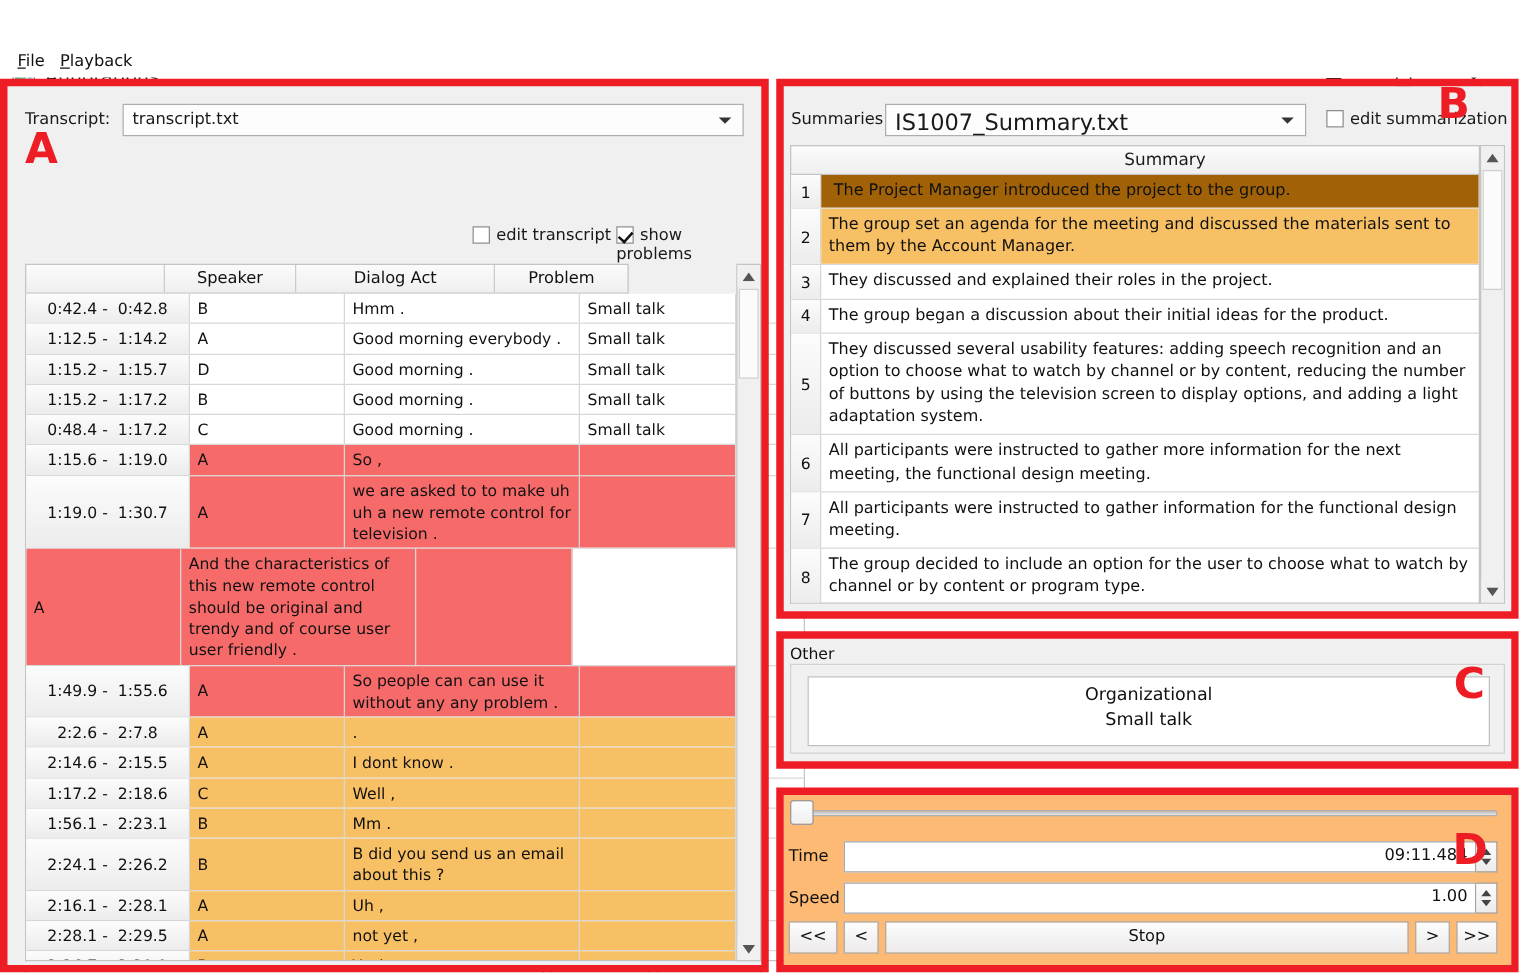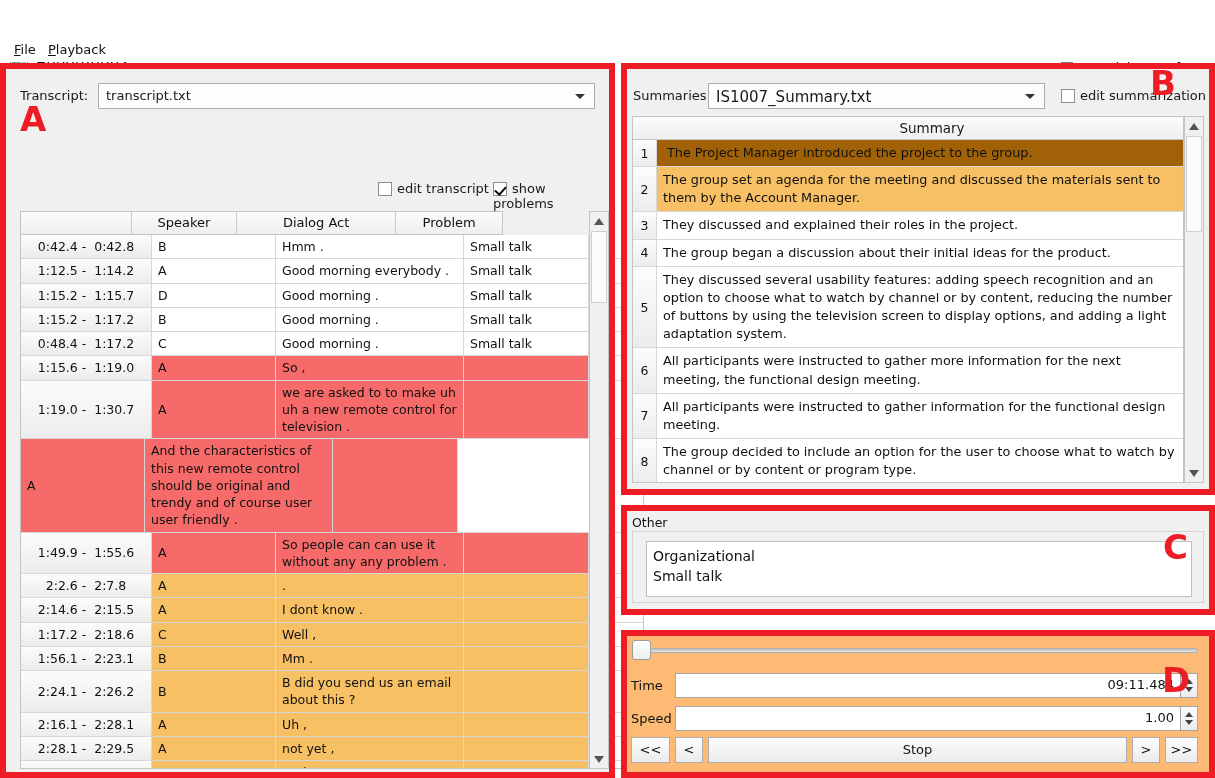--- a/index.html
+++ b/index.html
@@ -136,21 +136,21 @@
   
   #panelB{
     position:absolute;left:627px;top:69px;width:582px;height:420px;
     background:#f0f0f0;box-sizing:border-box;
   }
   #summaries-label{position:absolute;left:6px;top:19px;font-size:13px;}
   #summaries-combo{
     position:absolute;left:81px;top:14px;width:337px;height:26px;
     background:#fdfdfd;border:1px solid #abadb3;box-sizing:border-box;
   }
-  #summaries-combo .cval{position:absolute;left:7px;top:4px;font-size:15px;}
+  #summaries-combo .cval{position:absolute;left:7px;top:4px;font-size:18px;}
   #edit-summ-wrap{left:434px;top:19px;}
   #sum-wrap{position:absolute;left:5px;top:47px;width:572px;height:367px;}
   #sum-head{
     position:absolute;left:0;top:0;width:552px;height:24px;
     border:1px solid #c4c4c4;box-sizing:border-box;
     background:linear-gradient(180deg,#fbfbfb,#efefef);
     text-align:center;line-height:22px;font-size:13.5px;padding-left:48px;
   }
   #sum-body{
     position:absolute;left:0;top:24px;width:552px;height:343px;
@@ -175,21 +175,21 @@
     background:#f0f0f0;box-sizing:border-box;
   }
   #other-title{position:absolute;left:5px;top:4px;font-size:12.5px;color:#111;}
   #other-group{
     position:absolute;left:5px;top:20px;width:572px;height:72px;
     border:1px solid #d2d2d2;box-sizing:border-box;background:#f0f0f0;
   }
   #other-list{
     position:absolute;left:13px;top:9px;width:546px;height:56px;
     background:#fff;border:1px solid #bfbfbf;box-sizing:border-box;
-    padding:4px 6px;font-size:14px;line-height:1.45;color:#111;
+    padding:4px 6px;font-size:14px;line-height:1.45;color:#111;text-align:center;
   }
   
   #panelD{
     position:absolute;left:627px;top:636px;width:582px;height:136px;
     background:#fdba74;box-sizing:border-box;
   }
   #seek-track{position:absolute;left:5px;top:12px;width:566px;height:5px;
     background:linear-gradient(180deg,#bdbdbd,#e6e6e6);border:1px solid #b0b0b0;
     box-sizing:border-box;border-radius:2px;}
   #seek-thumb{position:absolute;left:5px;top:4px;width:19px;height:20px;

